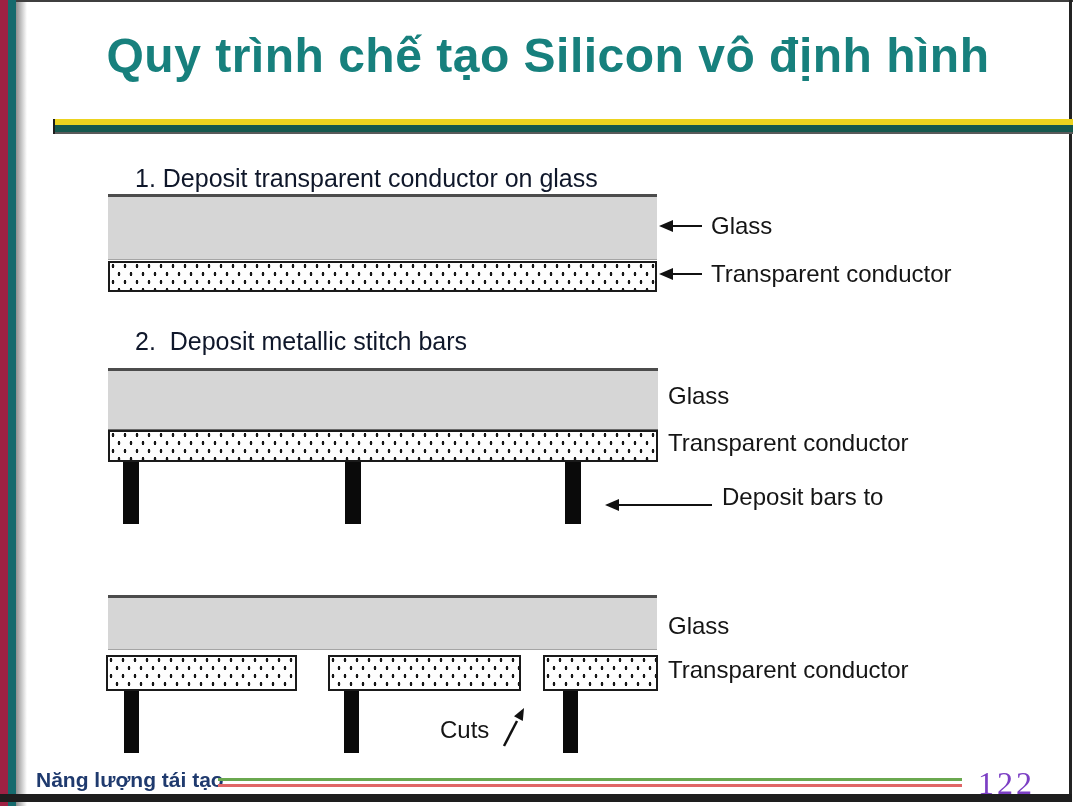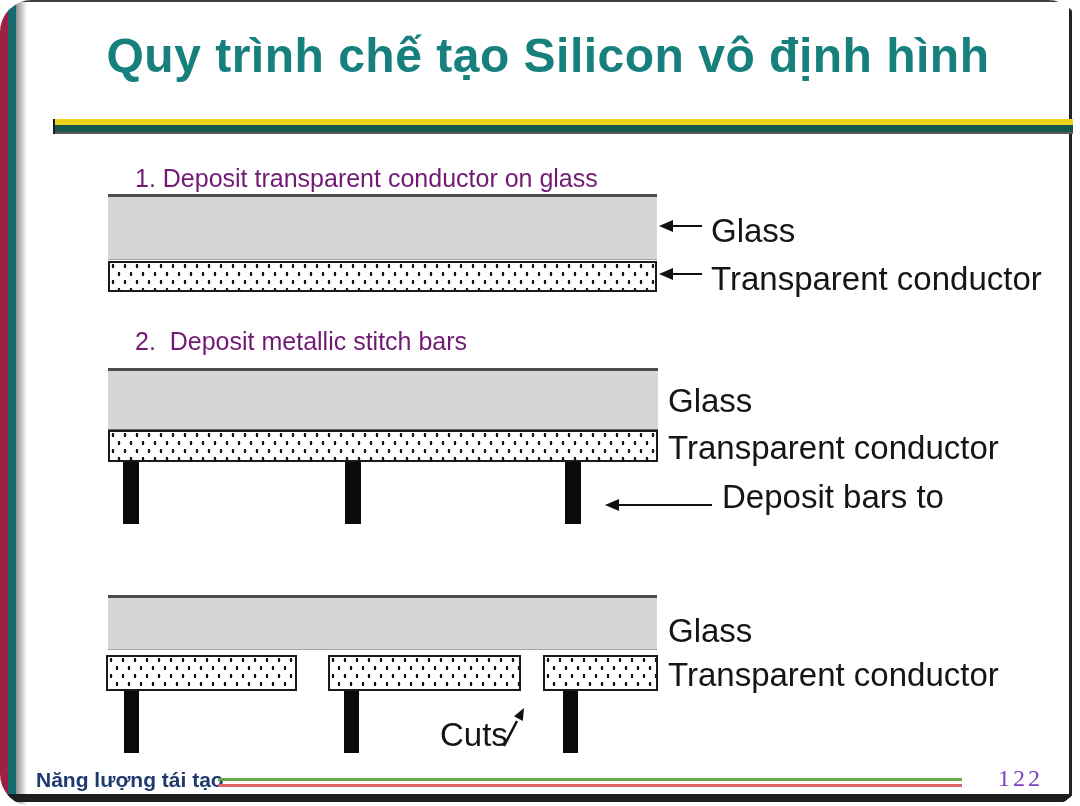--- a/index.html
+++ b/index.html
@@ -1,45 +1,45 @@
 <!DOCTYPE html>
 <html><head>
 <meta charset="utf-8">
 <style>
   html,body{margin:0;padding:0;}
   body{width:1080px;height:806px;background:#ffffff;font-family:"Liberation Sans",sans-serif;}
-  .slide{position:relative;width:1080px;height:806px;background:#ffffff;overflow:hidden;border-radius:32px;}
+  .slide{position:relative;width:1080px;height:806px;background:#ffffff;overflow:hidden;}
 
   
   .stripe-crimson{position:absolute;left:0;top:0;width:8px;height:806px;background:#9e2143;}
   .stripe-teal{position:absolute;left:8px;top:0;width:8px;height:806px;background:#156a6d;}
   .stripe-fade{position:absolute;left:16px;top:0;width:11px;height:806px;
     background:linear-gradient(to right,#8f8f8f,#ffffff);}
   .top-border{position:absolute;left:16px;top:0;width:1057px;height:2px;background:#3f3f3f;}
   .right-border{position:absolute;left:1069px;top:0;width:3px;height:800px;background:#232323;}
   .bottom-border{position:absolute;left:0;top:794px;width:1072px;height:8px;background:#1e1e1e;z-index:9;}
 
   
   .slide-title{position:absolute;left:26px;top:28px;width:1044px;text-align:center;
     font-size:48px;font-weight:bold;color:#17807d;letter-spacing:0.5px;white-space:nowrap;}
   .divider{position:absolute;left:55px;top:119px;width:1018px;height:15px;}
   .divider .cap{position:absolute;left:-2px;top:0;width:7px;height:15px;background:#1d1d1d;}
   .divider .yellow{position:absolute;left:0;top:0;width:100%;height:6px;background:#ecd31f;}
   .divider .green{position:absolute;left:0;top:6px;width:100%;height:7px;background:#16584e;
     border-bottom:2px solid #5a5a5a;}
 
   
-  .step-title{position:absolute;font-size:25px;color:#701a75;white-space:pre;text-align:right;}
+  .step-title{position:absolute;font-size:25px;color:#0f172a;white-space:pre;text-align:right;}
   .glass{position:absolute;background:#d6d6d6;border-top:3px solid #4c4c4c;border-bottom:1px solid #a5a5a5;}
   .dotted{position:absolute;background-color:#fefefe;border:2px solid #1a1a1a;
     background-image:radial-gradient(#161616 1.3px,transparent 1.6px),
                      radial-gradient(#161616 1.3px,transparent 1.6px);
     background-size:12px 16px,12px 16px;background-position:3px 3px,9px 11px;}
   .bar{position:absolute;background:#0a0a0a;}
-  .lbl{position:absolute;font-size:33px;color:#151515;white-space:nowrap;}
+  .lbl{position:absolute;font-size:24px;color:#151515;white-space:nowrap;}
   .arrow-line{position:absolute;height:2px;background:#111;}
   .arrow-head-left{position:absolute;width:0;height:0;border-top:6px solid transparent;
     border-bottom:6px solid transparent;border-right:14px solid #111;}
   .two-line{line-height:29px;}
 </style>
 </head>
 <body>
 
 <div class="slide">
 
@@ -103,15 +103,15 @@
 
   <svg style="position:absolute;left:496px;top:702px;" width="40" height="48">
     <line x1="8" y1="44" x2="21" y2="19" stroke="#111" stroke-width="2.5"></line>
     <polygon points="28,6 26.8,18.9 18,14.2" fill="#111"></polygon>
   </svg>
   <div class="lbl" style="left:440px;top:716px;">Cuts</div>
 
   <div style="position:absolute;left:36px;top:768px;font-size:21px;font-weight:bold;color:#1f3a6e;white-space:nowrap;">Năng lượng tái tạo</div>
   <div style="position:absolute;left:218px;top:778px;width:744px;height:3px;background:#6aa84f;"></div>
   <div style="position:absolute;left:218px;top:784px;width:744px;height:3px;background:#e06666;"></div>
-  <div style="position:absolute;left:978px;top:765px;font-family:'Liberation Serif',serif;font-size:24px;color:#7c3fc4;letter-spacing:3px;margin-left:20px;">122</div>
+  <div style="position:absolute;left:978px;top:765px;font-family:'Liberation Serif',serif;font-size:32px;color:#7c3fc4;letter-spacing:3px;">122</div>
 
 </div>
 
 </body></html>

